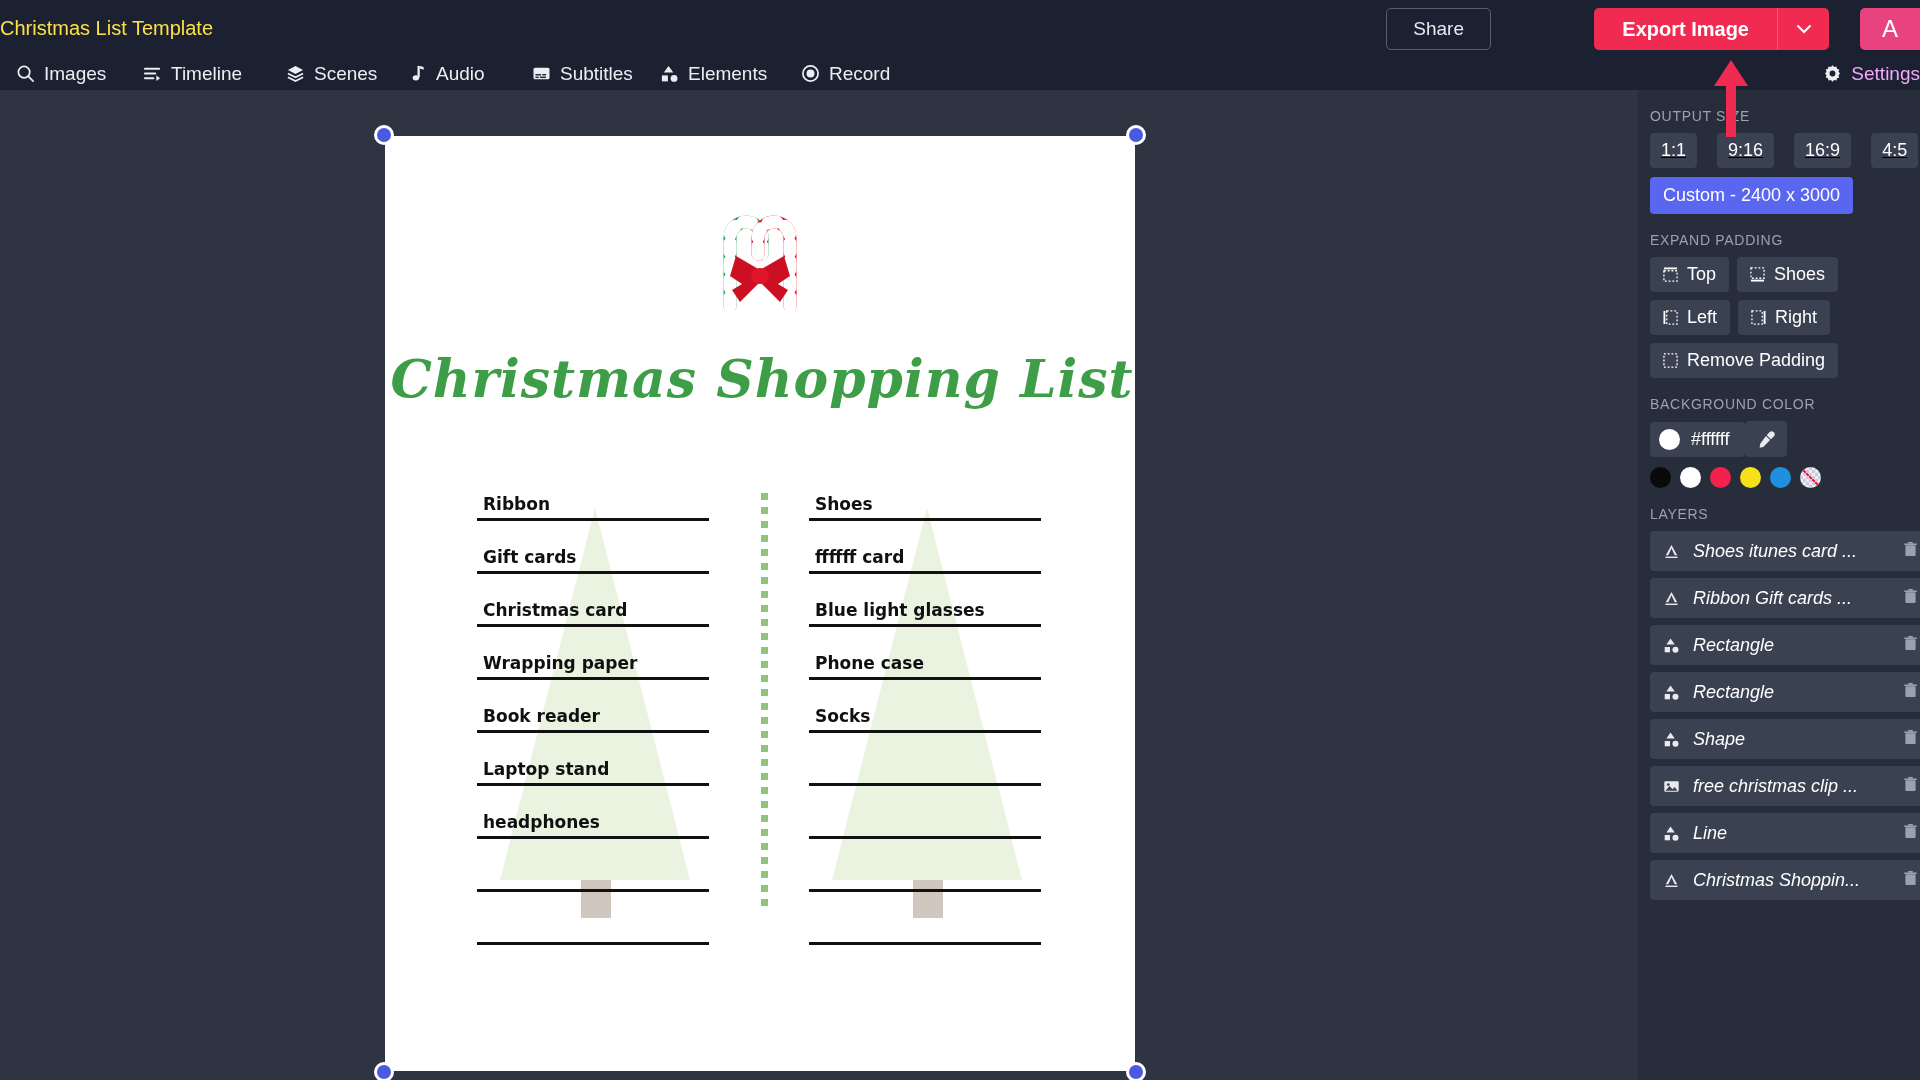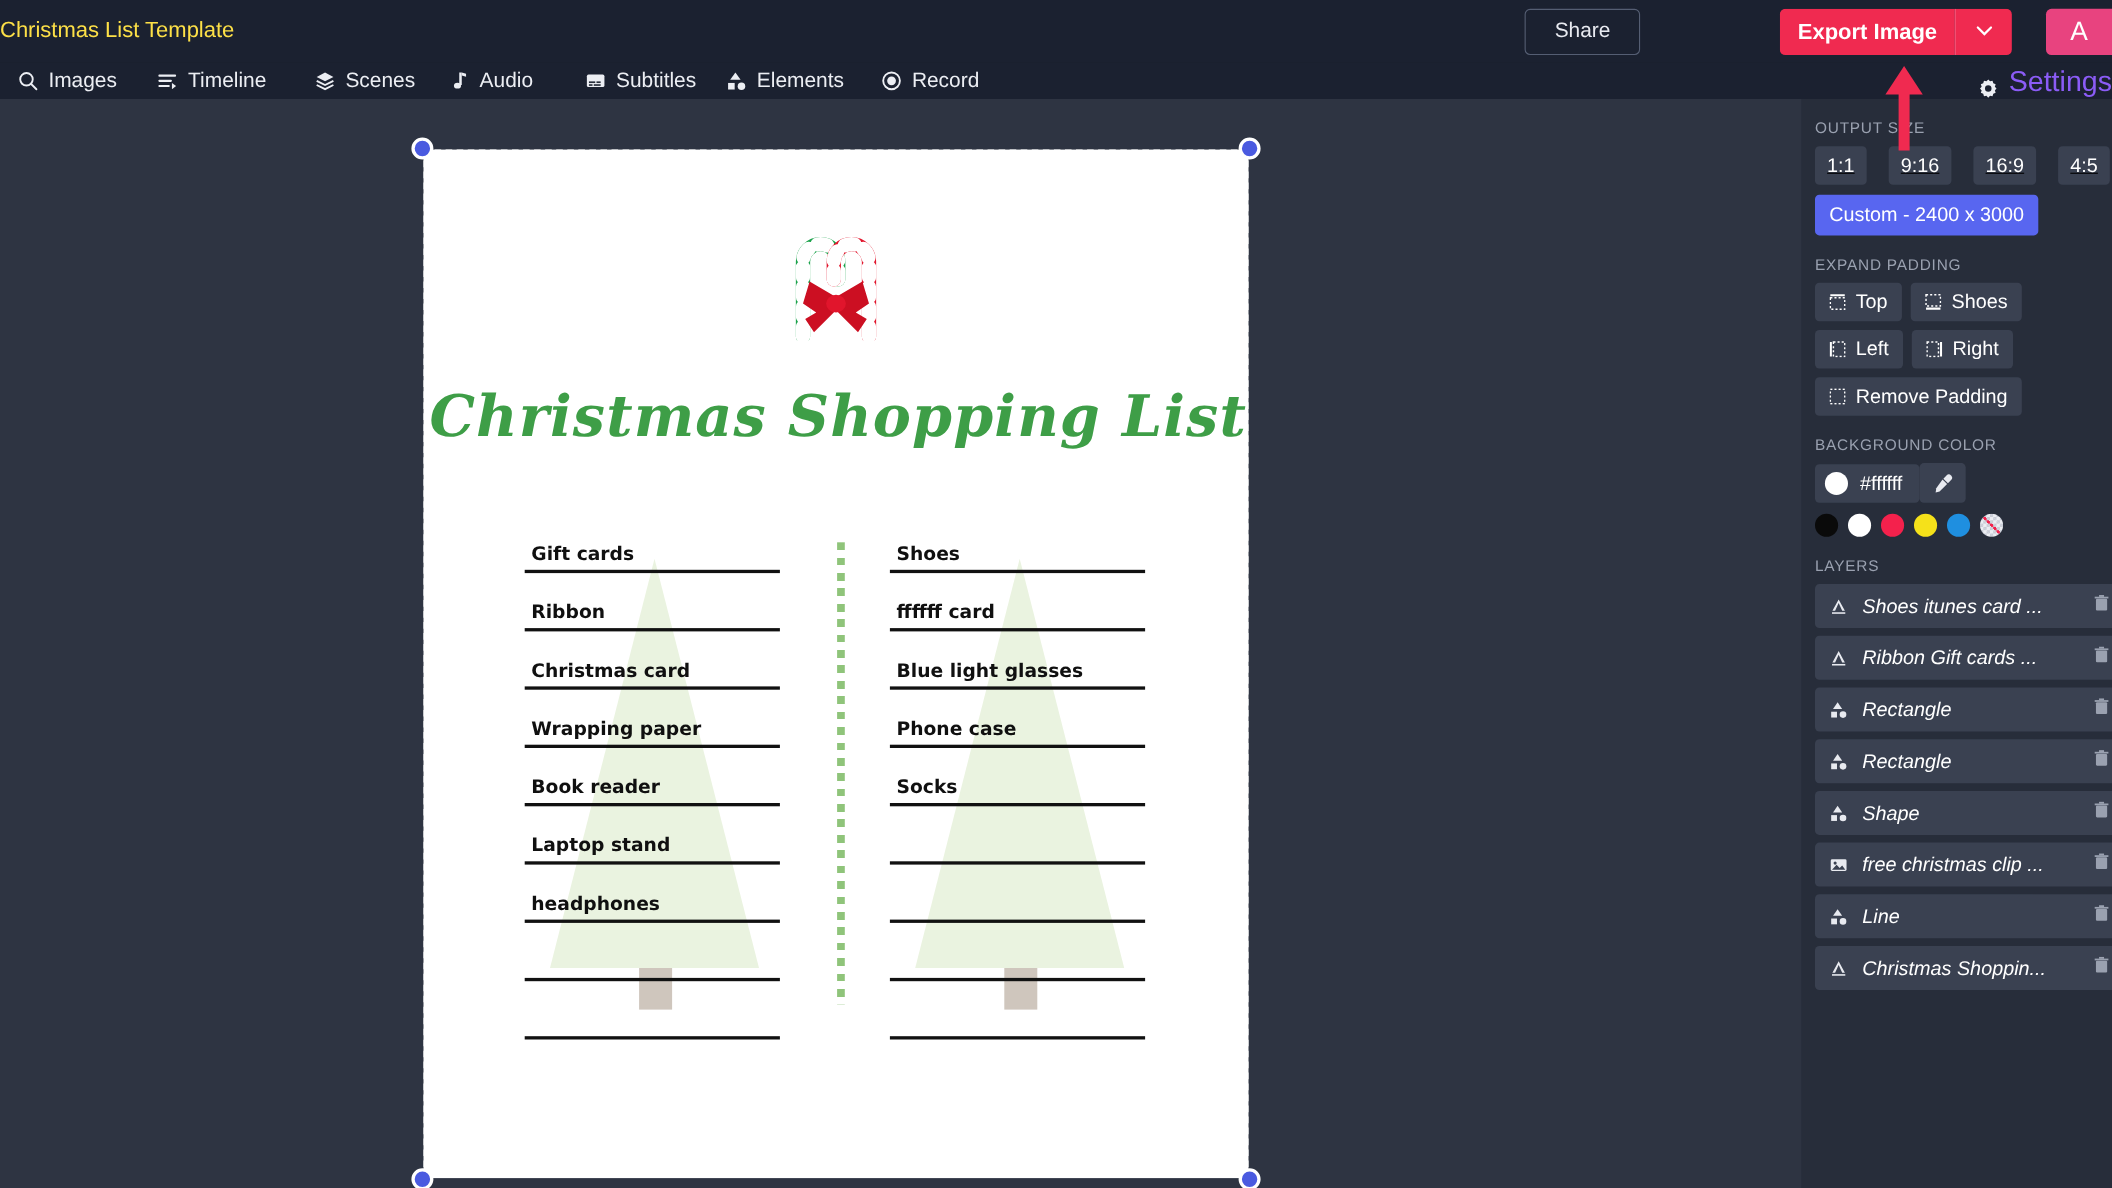--- a/index.html
+++ b/index.html
@@ -27,21 +27,21 @@
     border: 1px solid #555e73; border-radius: 5px;
     color: #e8eaf0; font-size: 19px; background: transparent;
     cursor: pointer;
   }
   .export-group {
     position: absolute; right: 91px; top: 8px; height: 42px;
     display: flex; border-radius: 5px; overflow: hidden;
   }
   .export-btn {
     background: #f02a50; color: #fff; font-size: 20px; font-weight: bold;
-    padding: 0 16px; line-height: 42px; border: none; cursor: pointer;
+    padding: 0 28px; line-height: 42px; border: none; cursor: pointer;
   }
   .export-caret {
     background: #f02a50; width: 52px; line-height: 42px; text-align: center;
     color: #fff; font-size: 15px; cursor: pointer;
     border-left: 1px solid #f4587a;
   }
   .avatar {
     position: absolute; right: 0px; top: 8px;
     width: 60px; height: 42px; background: #e8437f;
     border-radius: 5px 0 0 5px;
@@ -55,22 +55,22 @@
     background: #1b2130;
   }
   .nav-item {
     position: absolute; top: 0; height: 33px;
     display: flex; align-items: center; gap: 9px;
     color: #eceef3; font-size: 19px; cursor: pointer;
   }
   .nav-icon { display: flex; align-items: center; justify-content: center; }
   .settings-item {
     position: absolute; right: 0px; top: 0; height: 33px;
-    display: flex; align-items: flex-end; gap: 9px;
-    color: #8b5cf6; font-size: 26px; cursor: pointer;
+    display: flex; align-items: center; gap: 9px;
+    color: #f0abfc; font-size: 19px; cursor: pointer;
   }
 
   
   .ann-arrow {
     position: absolute; left: 1713px; top: 60px;
     width: 36px; height: 77px; pointer-events: none; z-index: 60;
   }
 
   
   .workspace {
@@ -329,25 +329,25 @@
         </svg>
         <svg class="tree" style="left:420px; top:370px;" width="240" height="410" viewBox="0 0 240 410">
           <path d="M120 0 L215 372 L25 372 Z" fill="#eaf3e0"></path>
           <rect x="106" y="372" width="30" height="38" fill="#cfc6bd"></rect>
         </svg>
 
         <div class="dotted-div"></div>
 
         <div class="col col-left">
           <div class="line-row">
+              <span class="txt">Ribbon</span>
+              <span class="rule"></span>
+            </div>
+          <div class="line-row">
               <span class="txt">Gift cards</span>
-              <span class="rule"></span>
-            </div>
-          <div class="line-row">
-              <span class="txt">Ribbon</span>
               <span class="rule"></span>
             </div>
           <div class="line-row">
               <span class="txt">Christmas card</span>
               <span class="rule"></span>
             </div>
           <div class="line-row">
               <span class="txt">Wrapping paper</span>
               <span class="rule"></span>
             </div>

